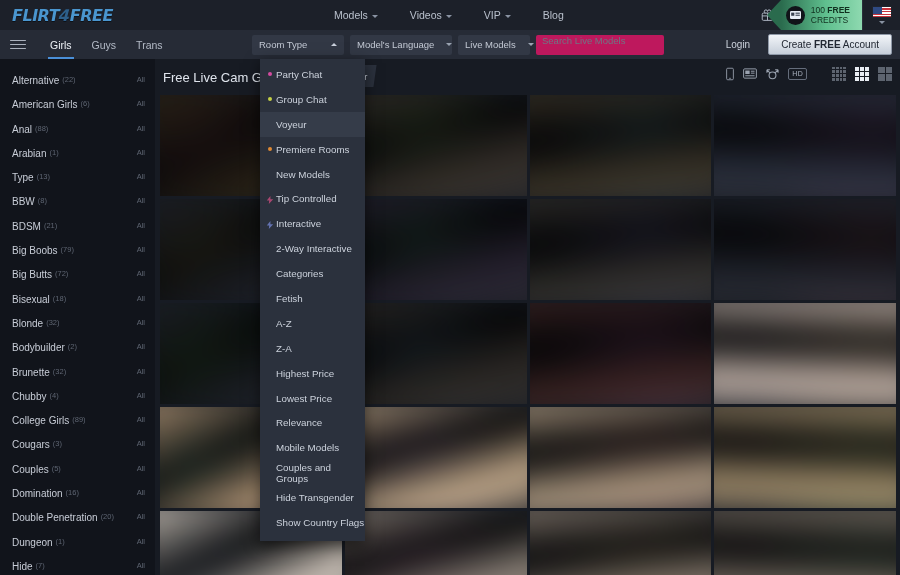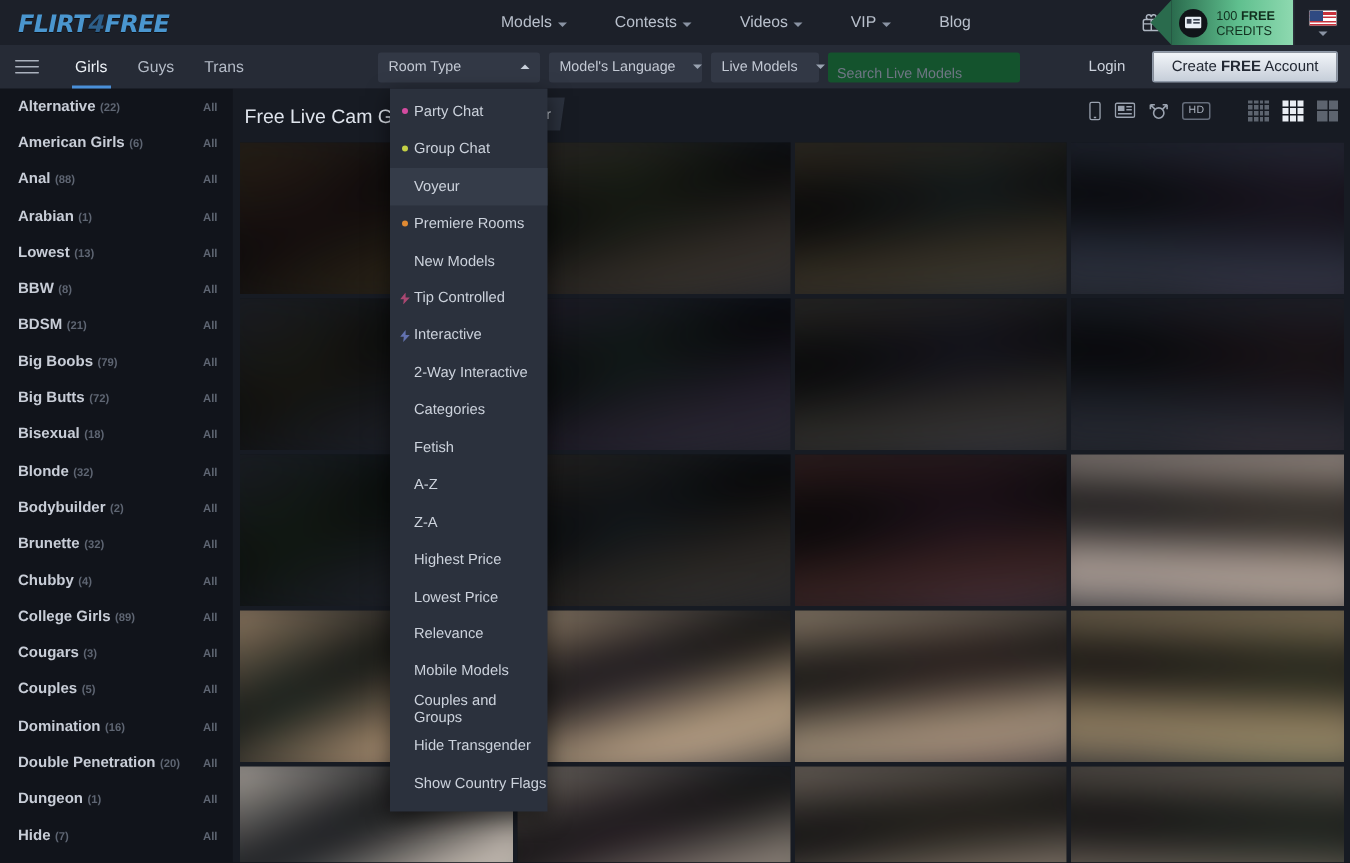--- a/index.html
+++ b/index.html
@@ -115,22 +115,22 @@
   .fdrop {
     height: 20px; background: #323845; border-radius: 2px;
     display: flex; align-items: center; justify-content: space-between;
     padding: 0 7px; gap: 12px; cursor: pointer;
   }
   .fdrop span { font-size: 9.5px; color: #c3c9d4; white-space: nowrap; }
   .chev { width: 0; height: 0; border-left: 3px solid transparent; border-right: 3px solid transparent; }
   .chev.down { border-top: 3.5px solid #9aa3b1; }
   .chev.up { border-bottom: 3.5px solid #c9d0db; }
   .searchbox {
-    height: 20px; width: 128px; background: #14532d; border-radius: 2px;
-    display: flex; align-items: flex-end; padding: 0 6px; cursor: text;
+    height: 20px; width: 128px; background: #be185d; border-radius: 2px;
+    display: flex; align-items: flex-start; padding: 0 6px; cursor: text;
   }
   .searchbox input {
     flex: 1; background: transparent; border: none; outline: none;
     font-size: 9.5px; color: #cfd5de; font-family: "Liberation Sans", sans-serif;
   }
   .searchbox input::placeholder { color: #6f7684; }
   .auth { position: absolute; right: 8px; top: 0; height: 29px; display: flex; align-items: center; gap: 6px; }
   .login-btn {
     font-size: 10px; color: #ccd2dc; padding: 4px 12px; border-radius: 2px;
     cursor: pointer;
@@ -141,22 +141,22 @@
     border: 1px solid #8f99a8; white-space: nowrap;
   }
   .create-btn b { font-weight: bold; }
 
   
   .sidebar {
     position: absolute; left: 0; top: 59px; width: 155px; height: 516px;
     background: #11141b; overflow: hidden; z-index: 15;
   }
   .cat {
-    height: 24.3px; display: flex; align-items: center;
-    padding: 0 10px 0 12px; cursor: pointer; font-weight: bold;
+    height: 24.3px; display: flex; 
+    padding: 16px 10px 0 12px; cursor: pointer;
   }
   .cat-name { font-size: 10px; color: #c8cdd7; white-space: nowrap; }
   .cat-count { font-size: 7.5px; color: #5e6572; margin-left: 3px; }
   .cat-all { margin-left: auto; font-size: 7.5px; color: #5e6572; }
 
   
   .main {
     position: absolute; left: 155px; top: 59px; width: 745px; height: 516px;
     background: #171b23; overflow: hidden;
   }
@@ -222,24 +222,20 @@
 <div id="app">
 
   <div class="topbar">
     <div class="logo">
       <span>FLIRT</span><span class="four">4</span><span>FREE</span>
     </div>
 
     <div class="topnav">
       <div class="topnav-item">
         <span>Models</span>
-        <i class="caret-d"></i>
-      </div>
-      <div class="topnav-item">
-        <span>Contests</span>
         <i class="caret-d"></i>
       </div>
       <div class="topnav-item">
         <span>Videos</span>
         <i class="caret-d"></i>
       </div>
       <div class="topnav-item">
         <span>VIP</span>
         <i class="caret-d"></i>
       </div>
@@ -296,21 +292,21 @@
         </div>
       <div class="gtab">
           <span>Guys</span>
         </div>
       <div class="gtab">
           <span>Trans</span>
         </div>
     </div>
 
     <div class="filters">
-      <div class="fdrop" style="width:108px">
+      <div class="fdrop" style="width:92px">
         <span>Room Type</span>
         <i class="chev up"></i>
       </div>
       <div class="fdrop" style="width:102px">
         <span>Model's Language</span>
         <i class="chev down"></i>
       </div>
       <div class="fdrop" style="width:72px">
         <span>Live Models</span>
         <i class="chev down"></i>
@@ -345,21 +341,21 @@
         <span class="cat-name">Anal</span>
         <span class="cat-count">(88)</span>
         <span class="cat-all">All</span>
       </div>
       <div class="cat">
         <span class="cat-name">Arabian</span>
         <span class="cat-count">(1)</span>
         <span class="cat-all">All</span>
       </div>
       <div class="cat">
-        <span class="cat-name">Lowest</span>
+        <span class="cat-name">Type</span>
         <span class="cat-count">(13)</span>
         <span class="cat-all">All</span>
       </div>
       <div class="cat">
         <span class="cat-name">BBW</span>
         <span class="cat-count">(8)</span>
         <span class="cat-all">All</span>
       </div>
       <div class="cat">
         <span class="cat-name">BDSM</span>

